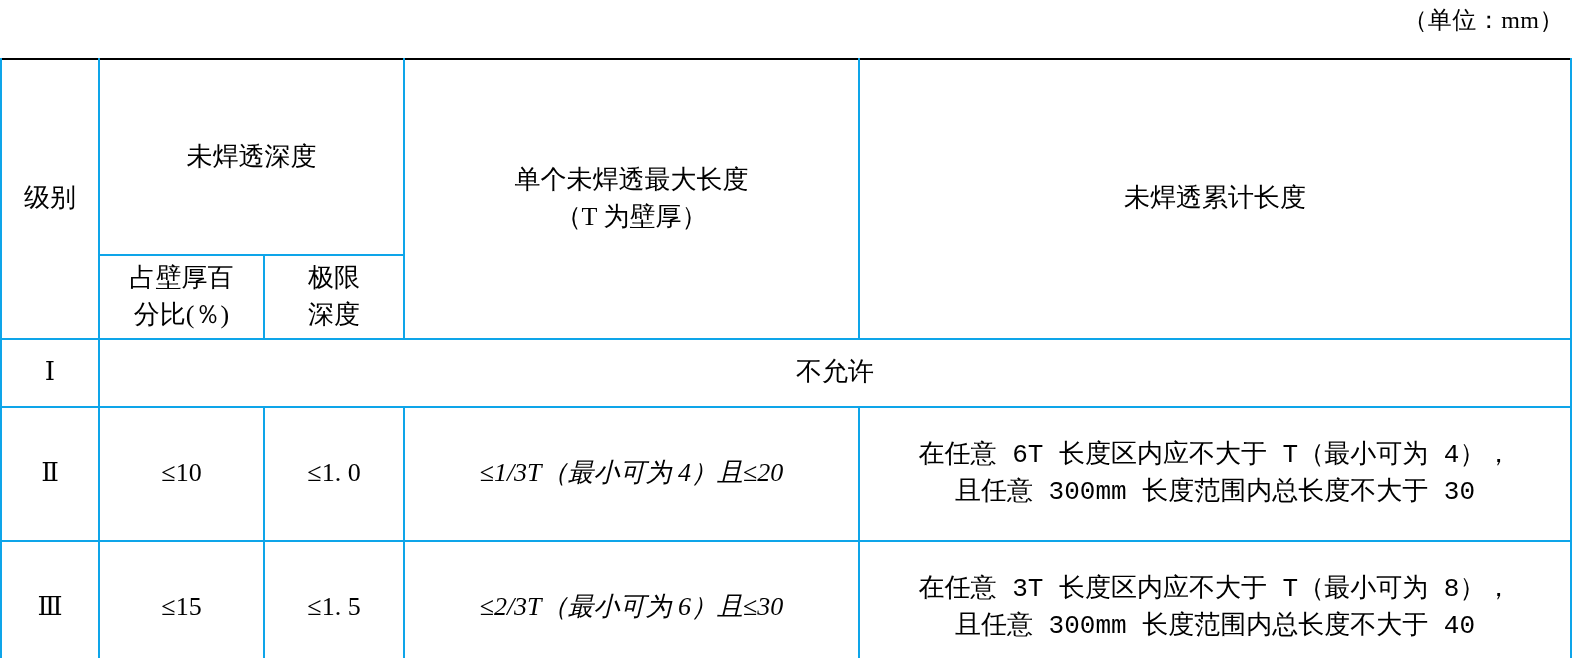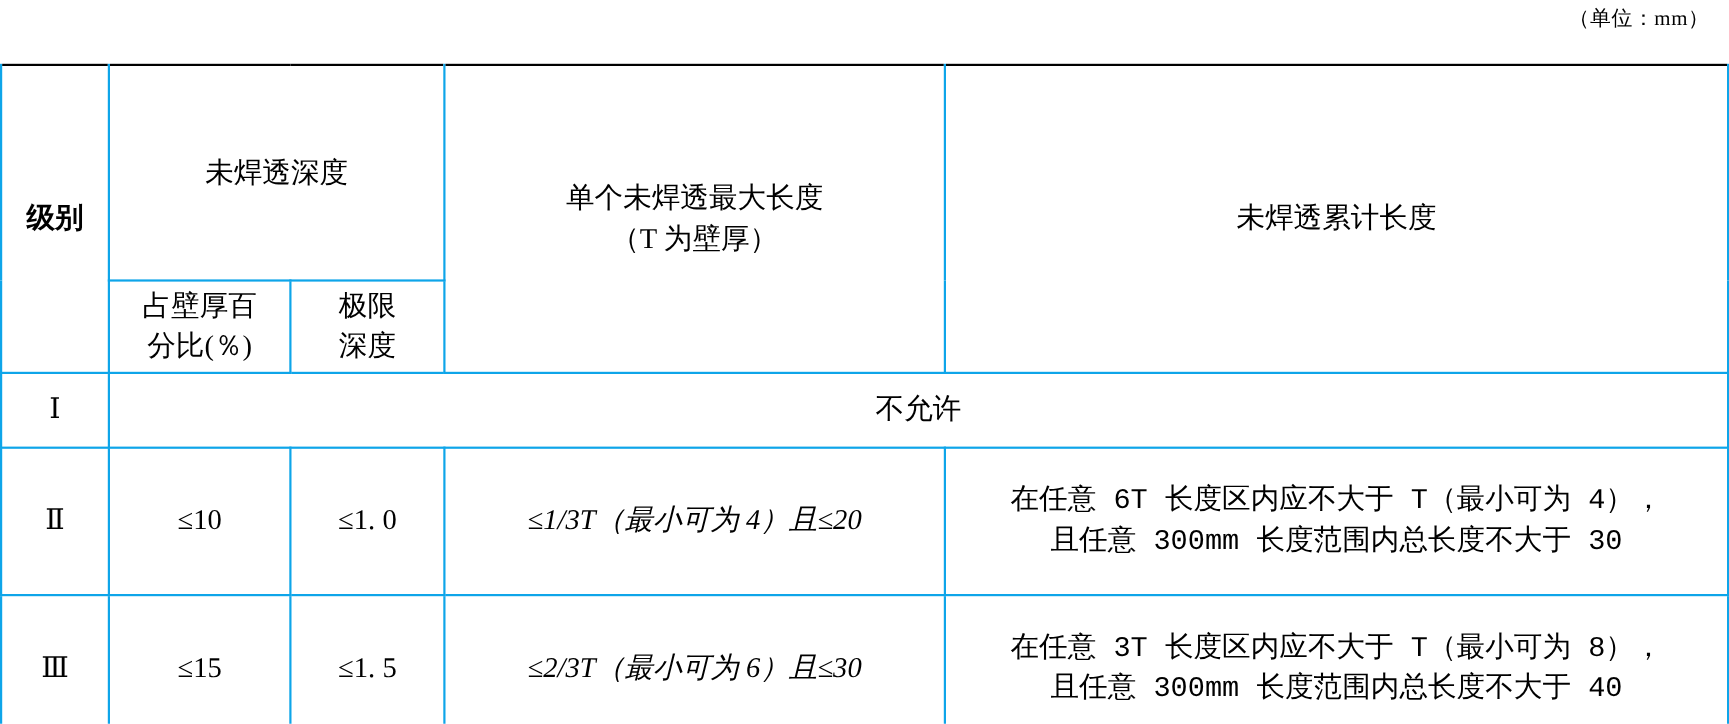--- a/index.html
+++ b/index.html
@@ -16,22 +16,22 @@
   }
   .page {
     position: relative;
     width: 1572px;
     height: 658px;
     box-sizing: border-box;
   }
   .unit-note {
     position: absolute;
     top: 4px;
-    right: 18px;
-    font-size: 19px;
+    right: 8px;
+    font-size: 24px;
     letter-spacing: 0.5px;
     white-space: nowrap;
   }
   table.spec {
     position: absolute;
     top: 58px;
     left: 0px;
     width: 1570px;
     border-collapse: collapse;
     table-layout: fixed;
@@ -48,21 +48,21 @@
   table.spec {
     border-top: 2px solid #000;
     border-bottom: 2px solid #000;
   }
   table.spec tr:first-child td {
     border-top: none;
   }
   table.spec tr:last-child td {
     border-bottom: none;
   }
-  .hdr-level { font-size: 26px; font-weight: bold; }
+  .hdr-level { font-size: 26px; }
   .two-line { line-height: 1.35; }
   .cell-sub { font-size: 26px; }
   .roman { font-size: 26px; }
   .wide-text { font-size: 26px; white-space: nowrap; font-style: italic; }
   .acc-text { font-size: 26px; line-height: 1.5; }
   .acc-text div { white-space: nowrap; font-family: Liberation Mono, monospace; }
   .row-h1 { height: 196px; }
   .row-h2 { height: 68px; }
   .row-h3 { height: 134px; }
   .row-h4 { height: 134px; }

